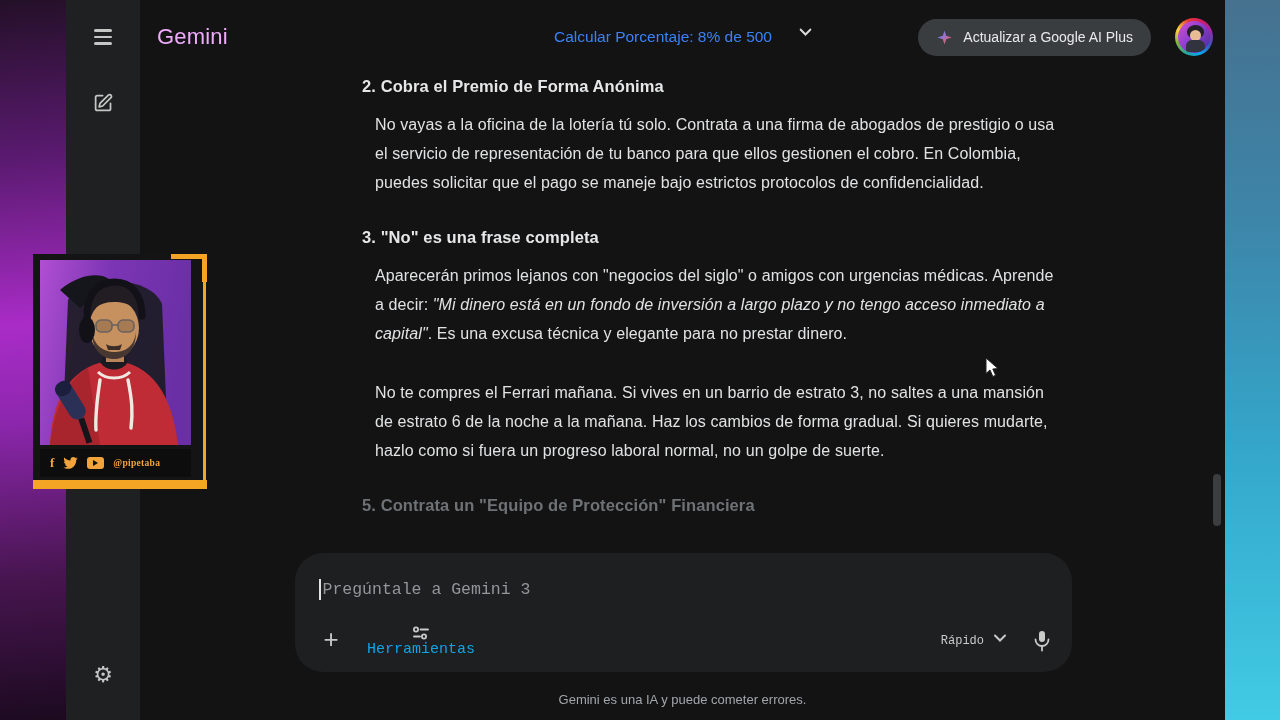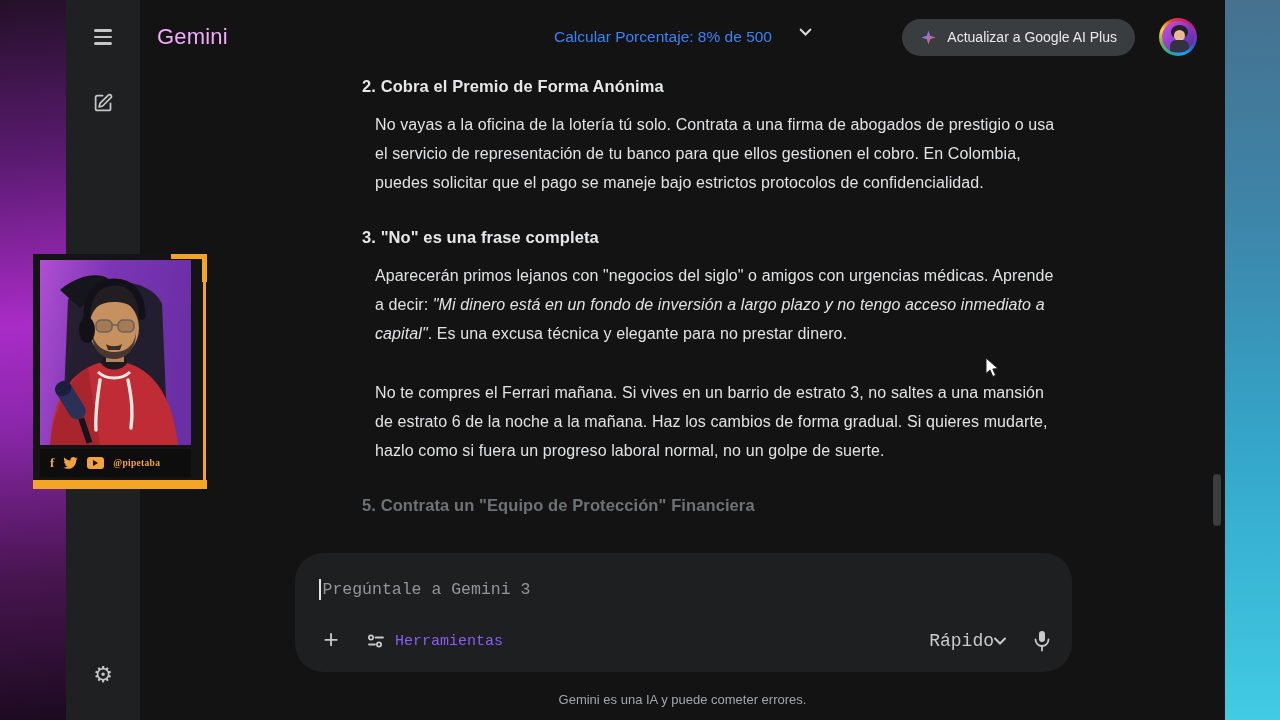--- a/index.html
+++ b/index.html
@@ -24,21 +24,21 @@
   .hamburger { display:flex; flex-direction:column; gap:4px; }
   .hamburger span { display:block; width:18px; height:2.4px; background:#c4c7c5; border-radius:2px; }
 
   
   .main { position:absolute; left:140px; right:55px; top:0; height:720px; background:#131314; }
 
   .topbar { position:absolute; left:0; right:0; top:0; height:74px; display:flex; align-items:center; }
   .brand { margin-left:17px; font-size:22px; color:#f0abfc; letter-spacing:.2px; cursor:pointer; }
   .chat-selector { position:absolute; left:50%; transform:translateX(-50%); display:flex; align-items:flex-start; gap:27px;
     color:#3b82f6; font-size:15.5px; font-weight:500; cursor:pointer; padding:8px 10px; border-radius:8px; }
-  .tb-right { margin-left:auto; display:flex; align-items:center; gap:24px; padding-right:28px; }
+  .tb-right { margin-left:auto; display:flex; align-items:center; gap:24px; padding-right:12px; }
   .upgrade-btn { display:flex; align-items:center; gap:10px; background:#3a3d40; border:none; border-radius:19px;
     height:37px; padding:0 18px; color:#e8eaea; font-size:14px; font-weight:500; font-family:inherit; cursor:pointer; }
   .avatar { width:38px; height:38px; border-radius:50%; cursor:pointer; position:relative;
     background:conic-gradient(from -20deg,#e53935,#d81b60,#9c27b0,#3f51b5,#03a9f4,#26a69a,#7cb342,#fdd835,#e53935); }
   .avatar .inner { position:absolute; inset:3px; border-radius:50%; overflow:hidden;
     background:linear-gradient(130deg,#d94fd0 0%,#8e3fd0 45%,#4b2a9b 100%); }
   .avatar .hair { position:absolute; left:9px; top:4px; width:17px; height:13px; border-radius:50% 50% 42% 42%; background:#23202a; }
   .avatar .face { position:absolute; left:12px; top:9px; width:11px; height:11px; border-radius:50%; background:#e8bd95; }
   .avatar .torso { position:absolute; left:8px; top:19px; width:19px; height:12px; border-radius:6px 6px 0 0; background:#31343f; }
 
@@ -50,22 +50,22 @@
   .q-italic { font-style:italic; }
 
   
   .composer { position:absolute; left:155px; top:553px; width:777px; height:119px; background:#1e1f20; border-radius:28px;font-family:Liberation Mono, monospace; }
   .composer-input { position:absolute; left:24px; top:24px; right:24px; height:24px; display:flex; align-items:center; cursor:text; }
   .caret { width:1.5px; height:21px; background:#e3e3e3; margin-right:2px; }
   .ph-text { color:#939699; font-size:16.5px; }
   .composer-row { position:absolute; left:22px; right:22px; bottom:17px; height:28px; display:flex; align-items:center; }
   .icon-btn { display:flex; align-items:center; justify-content:center; color:#c4c7c5; cursor:pointer; background:none; border:none; }
   .plus-btn { font-size:26px; font-weight:300; width:28px; height:28px; font-family:inherit; color:#c4c7c5; }
-  .tools-btn { margin-left:22px; display:flex; align-items:center; gap:10px; color:#8b5cf6; font-size:15px; cursor:pointer; }
-  .speed-btn { margin-left:auto; display:flex; align-items:center; color:#c8cbc9; font-size:18px; cursor:pointer; }
+  .tools-btn { margin-left:22px; display:flex; align-items:center; color:#0ea5e9; font-size:15px; cursor:pointer;flex-direction:column; }
+  .speed-btn { margin-left:auto; display:flex; align-items:flex-start; gap:10px; color:#c8cbc9; font-size:12px; cursor:pointer; }
   .mic-btn { margin-left:28px; }
 
   .disclaimer { position:absolute; left:0; right:0; top:692px; text-align:center; color:#a2a6aa; font-size:13px; }
 
   .scroll-thumb { position:absolute; right:4px; top:474px; width:8px; height:52px; background:#3c3d3f; border-radius:4px; cursor:pointer; }
 
   
   .webcam { position:absolute; left:33px; top:254px; width:174px; height:235px; background:#141414; z-index:50; }
   .cam-video { position:absolute; left:7px; top:6px; right:16px; bottom:44px; background:#5e2a8e; overflow:hidden; }
   .cam-social { position:absolute; left:7px; right:16px; bottom:12px; height:28px; background:#0d0d0d;

